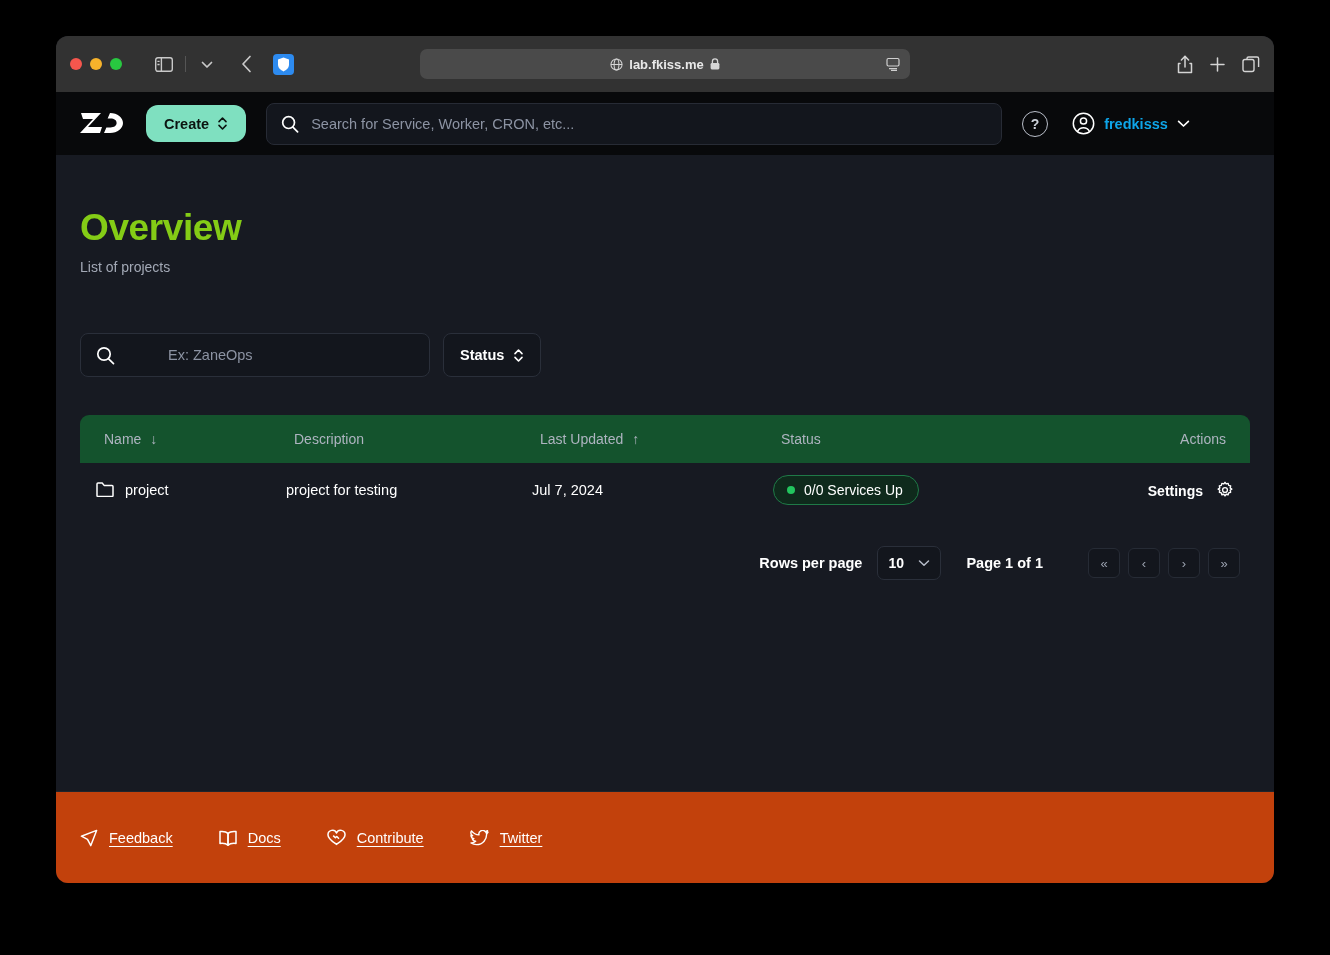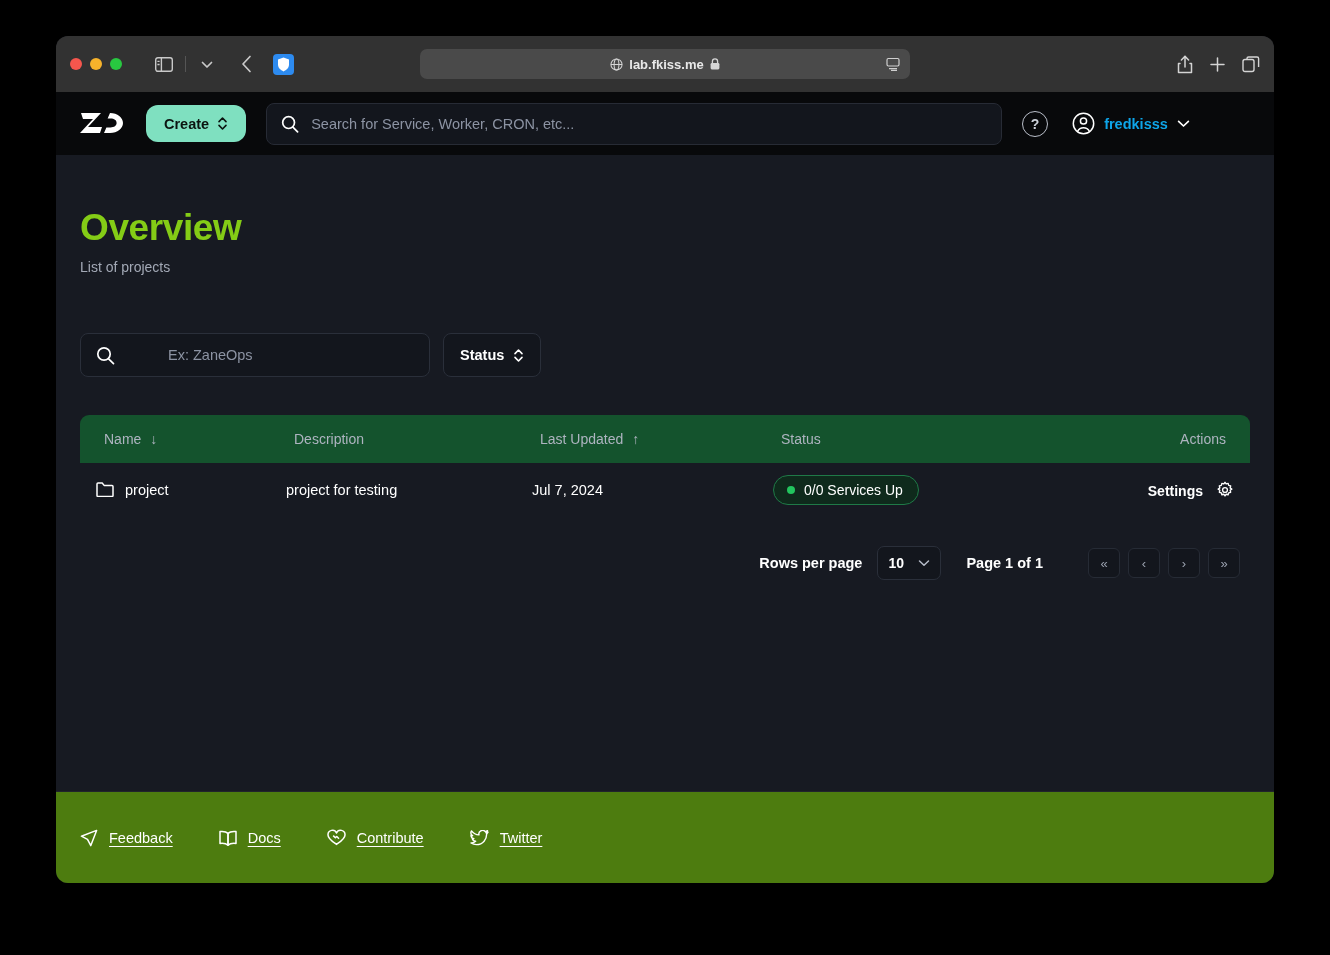--- a/index.html
+++ b/index.html
@@ -251,21 +251,21 @@
     border-radius: 6px;
     color: #9aa1af;
     display: flex; align-items: center; justify-content: center;
     font-size: 13px;
     cursor: pointer;
   }
 
   
   .footer {
     height: 92px;
-    background: #4d7c0f;
+    background: #c2410c;
     border-top: 1px solid #20242c;
     display: flex; align-items: center;
     padding: 0 24px;
     gap: 46px;
     flex: none;
   }
   .flink {
     display: flex; align-items: center; gap: 11px;
     color: #ffffff; font-size: 14.5px;
     cursor: pointer;

